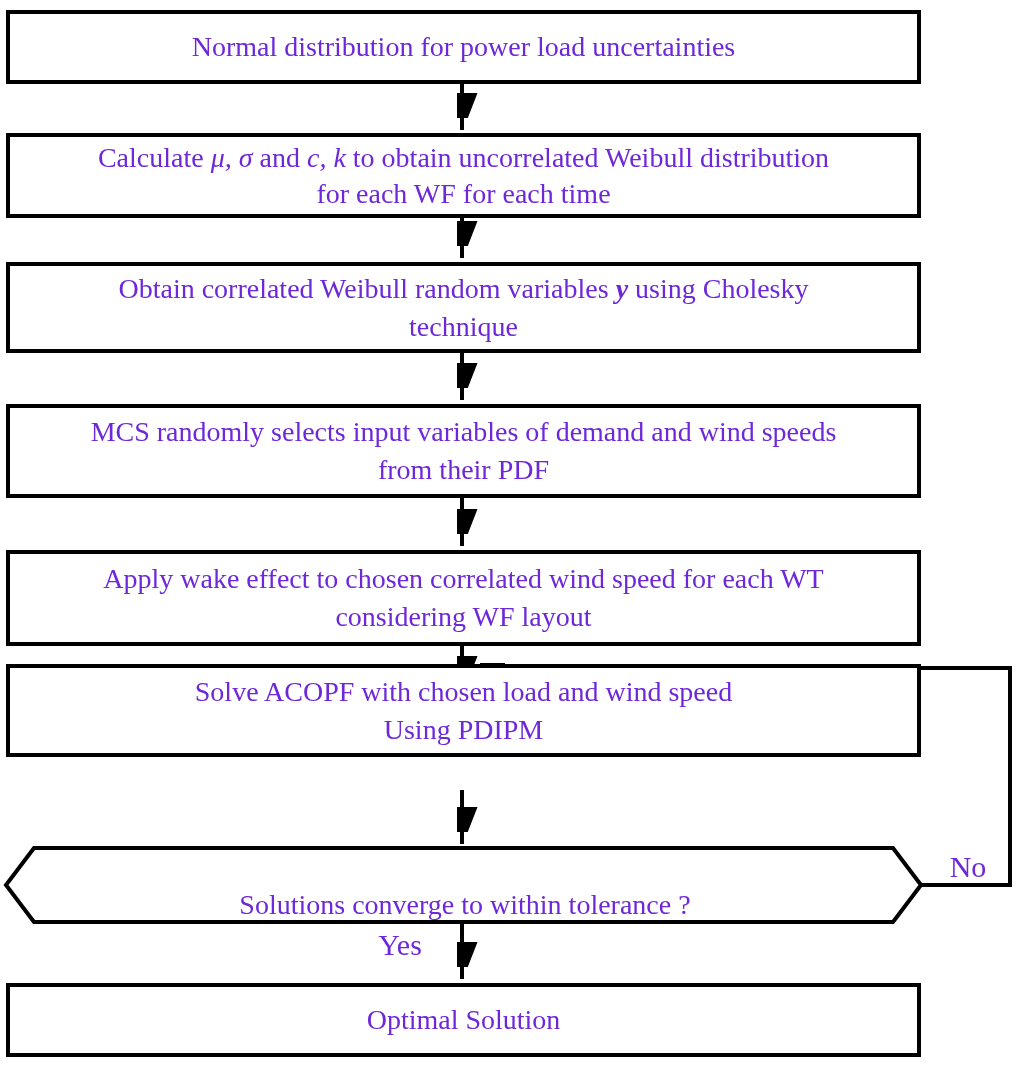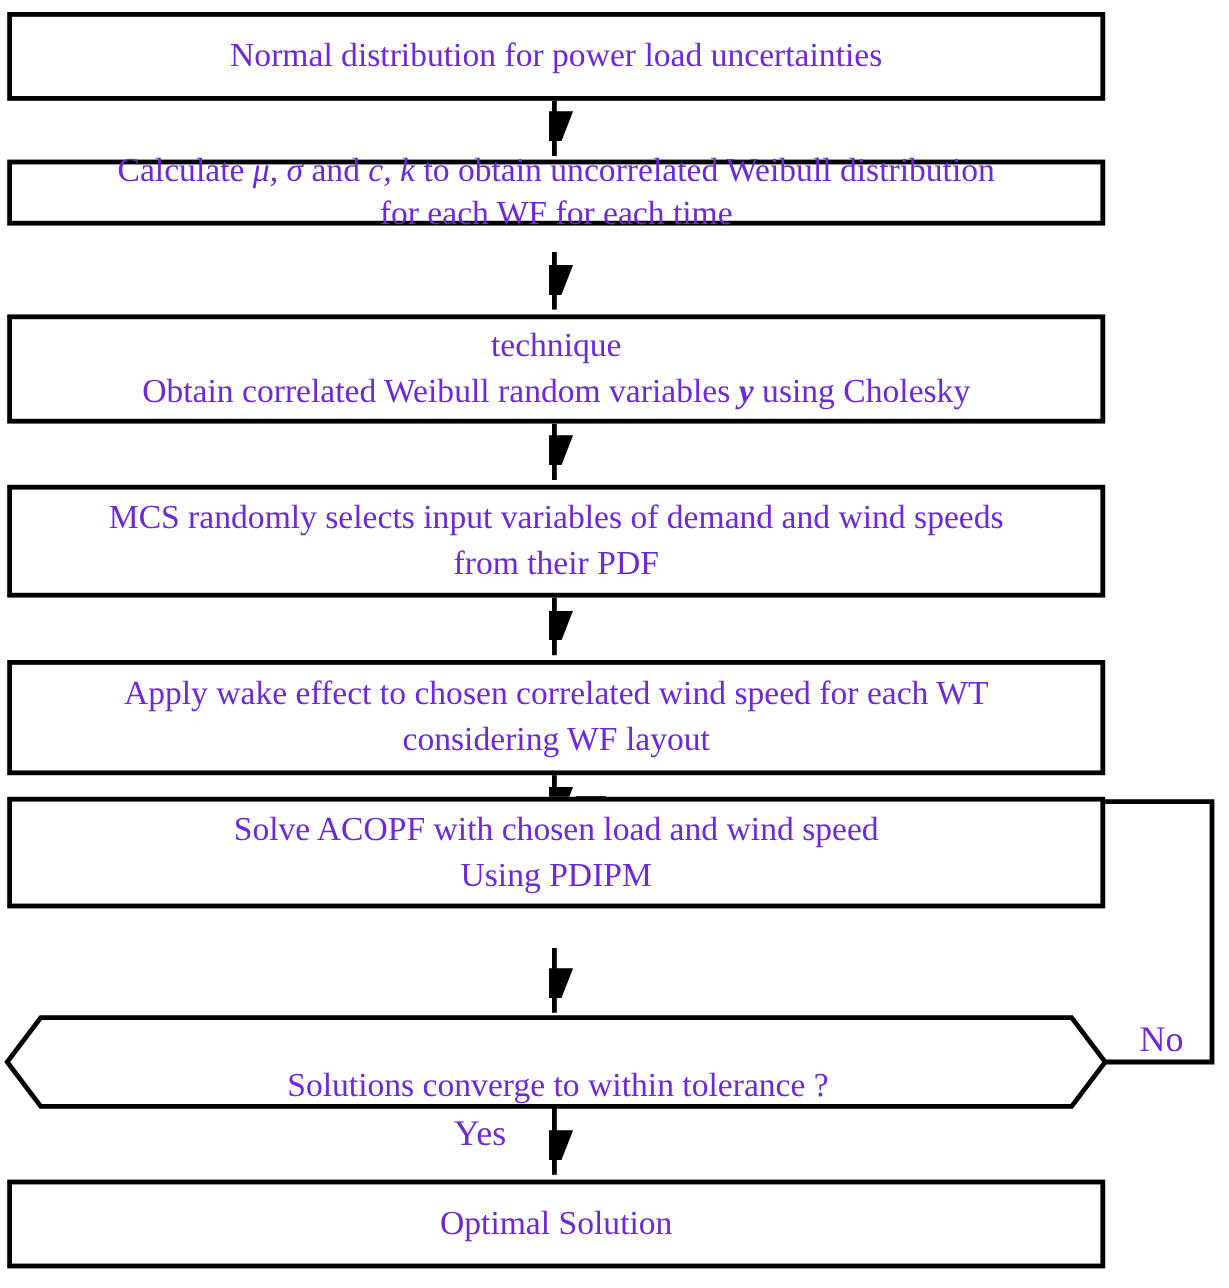--- a/index.html
+++ b/index.html
@@ -32,21 +32,21 @@
     background: #ffffff;
     display: flex;
     flex-direction: column;
     align-items: center;
     justify-content: center;
     text-align: center;
     font-size: 28px;
     line-height: 38px;
   }
   #box1 { top: 10px;  height: 74px; }
-  #box2 { top: 133px; height: 55px; line-height: 36px; }
+  #box2 { top: 133px; height: 85px; line-height: 36px; }
   #box3 { top: 262px; height: 91px; }
   #box4 { top: 404px; height: 94px; }
   #box5 { top: 550px; height: 96px; }
   #box6 { top: 664px; height: 93px; }
   #boxFinal { top: 983px; height: 74px; }
   .hex-label {
     position: absolute;
     left: 60px;
     top: 868px;
     width: 810px;
@@ -107,22 +107,22 @@
   <div class="box" id="box1">
     <div class="line">Normal distribution for power load uncertainties</div>
   </div>
 
   <div class="box" id="box2">
     <div class="line"><span>Calculate </span><span class="italic">μ, σ</span><span> and </span><span class="italic">c, k</span><span> to obtain uncorrelated Weibull distribution</span></div>
     <div class="line">for each WF for each time</div>
   </div>
 
   <div class="box" id="box3">
+    <div class="line"><span>Obtain correlated Weibull random variables </span><span class="bold-italic">y</span><span> using Cholesky</span></div>
     <div class="line">technique</div>
-    <div class="line"><span>Obtain correlated Weibull random variables </span><span class="bold-italic">y</span><span> using Cholesky</span></div>
   </div>
 
   <div class="box" id="box4">
     <div class="line">MCS randomly selects input variables of demand and wind speeds</div>
     <div class="line">from their PDF</div>
   </div>
 
   <div class="box" id="box5">
     <div class="line">Apply wake effect to chosen correlated wind speed for each WT</div>
     <div class="line">considering WF layout</div>

